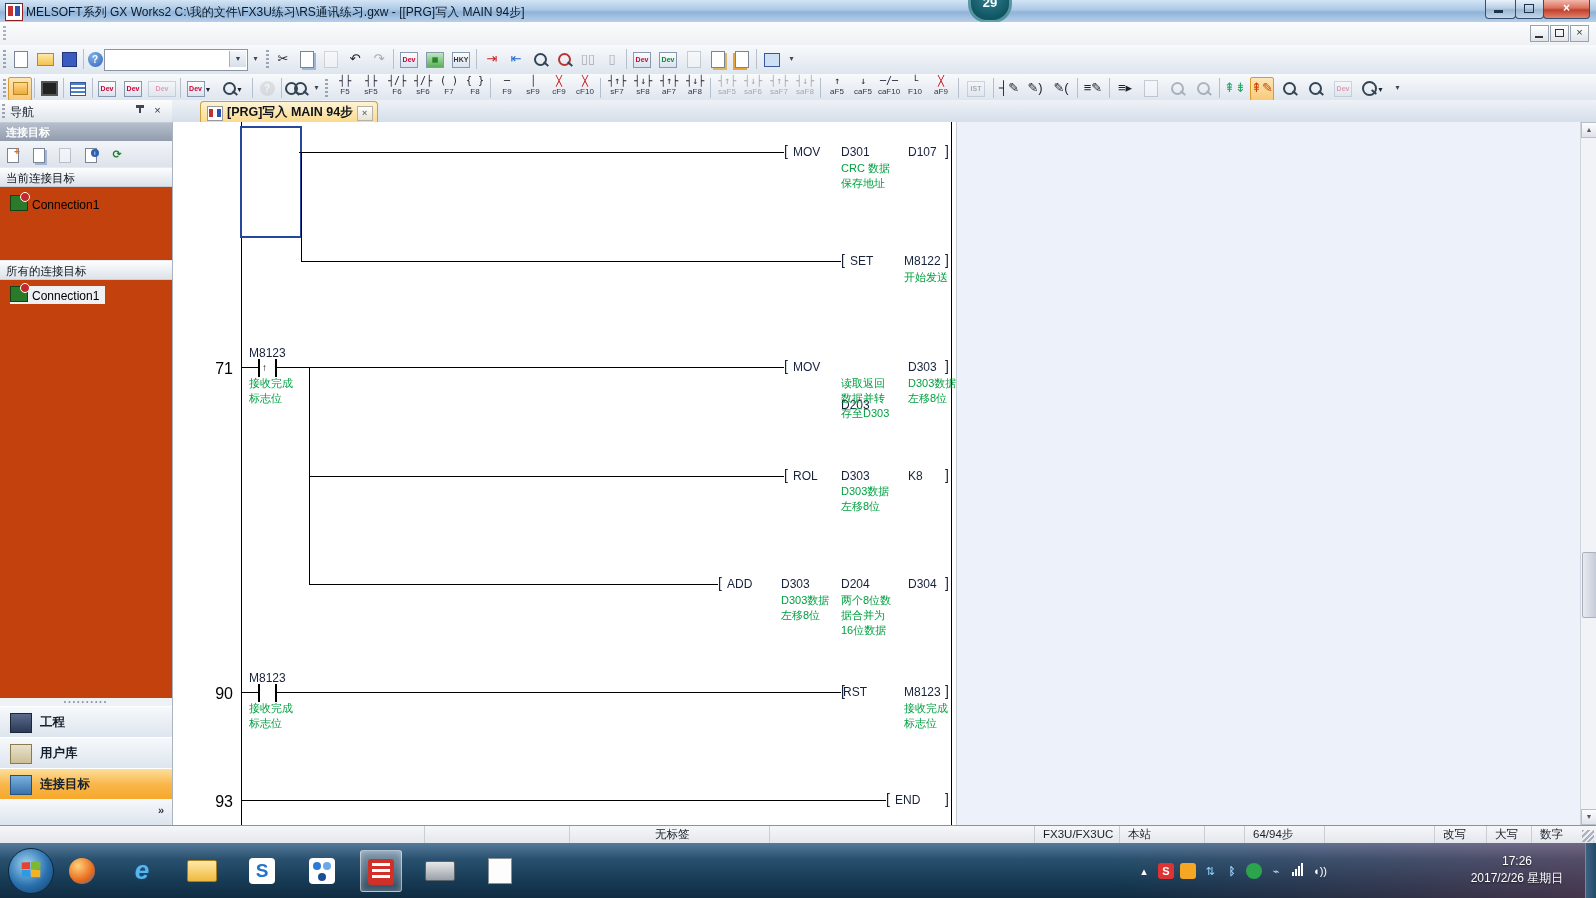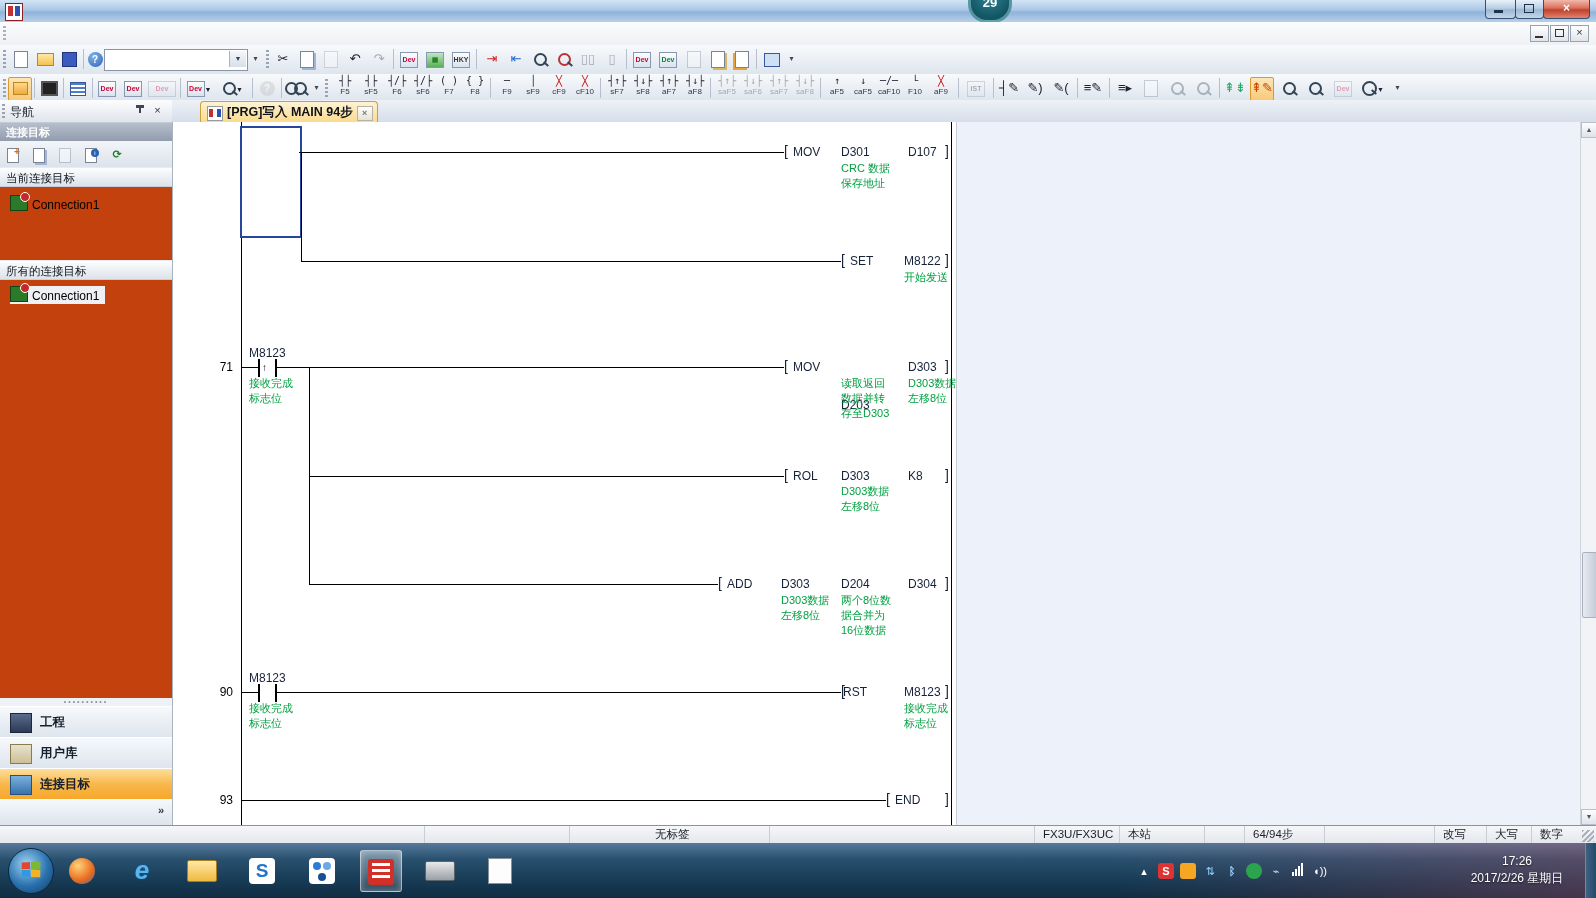--- a/index.html
+++ b/index.html
@@ -101,21 +101,21 @@
   .vsb{position:absolute;left:1408px;top:22px;width:16px;height:703px;background:#f2f3f6;border-left:1px solid #cfd4dc;}
   .vsb .ar{position:absolute;left:0;width:16px;height:16px;background:linear-gradient(#fdfdfe,#dfe3ea);border:1px solid #b9bfca;box-sizing:border-box;font-size:7px;text-align:center;line-height:14px;color:#556;}
   .vsb .th{position:absolute;left:1px;width:13px;background:linear-gradient(90deg,#e7eaf0,#c6ccd8);border:1px solid #a9b1bf;border-radius:2px;}
 
   
   .wire{background:#000;}
   .rail{background:#000;}
   .dev{position:absolute;font-size:12px;color:#16213a;white-space:nowrap;}
   .brk{position:absolute;font-size:14px;color:#16213a;line-height:15px;}
   .cmt{position:absolute;font-size:11px;color:#00A040;white-space:nowrap;}
-  .rnum{position:absolute;width:36px;text-align:right;font-size:12px;color:#000;}
+  .rnum{position:absolute;width:36px;text-align:right;font-size:16px;color:#000;}
   .cbar{position:absolute;width:2px;height:18px;background:#000;}
   .carrow{position:absolute;font-size:10px;color:#000;}
   .selbox{position:absolute;border:2px solid #26479e;background:transparent;}
 
   
   .statusbar{left:0;top:825px;width:1596px;height:18px;background:linear-gradient(#f6f7f9,#e3e6eb);border-top:1px solid #8a93a3;font-size:11.5px;color:#1a2027;}
   .sseg{position:absolute;top:0;height:18px;line-height:17px;border-right:1px solid #c9ced6;padding-left:8px;box-sizing:border-box;}
   .sgrip{position:absolute;right:2px;top:4px;width:12px;height:12px;background:repeating-linear-gradient(135deg,#aab2bf 0 2px,transparent 2px 4px);}
 
   
@@ -135,20 +135,21 @@
 </head>
 <body>
 
 <div class="app">
 
   <div class="abs titlebar">
     <div class="abs app-icon16">
         <i></i>
         <b></b>
       </div>
+    <div class="abs title-text txt">MELSOFT系列 GX Works2 C:\我的文件\FX3U练习\RS通讯练习.gxw - [[PRG]写入 MAIN 94步]</div>
     <div class="abs winbtn" style="right:80px;width:29px;">
         <span class="bar"></span>
       </div>
     <div class="abs winbtn" style="right:52px;width:27px;">
         <span class="rest"></span>
       </div>
     <div class="abs winbtn close" style="right:6px;width:45px;">
         <span class="x">×</span>
       </div>
   </div>

